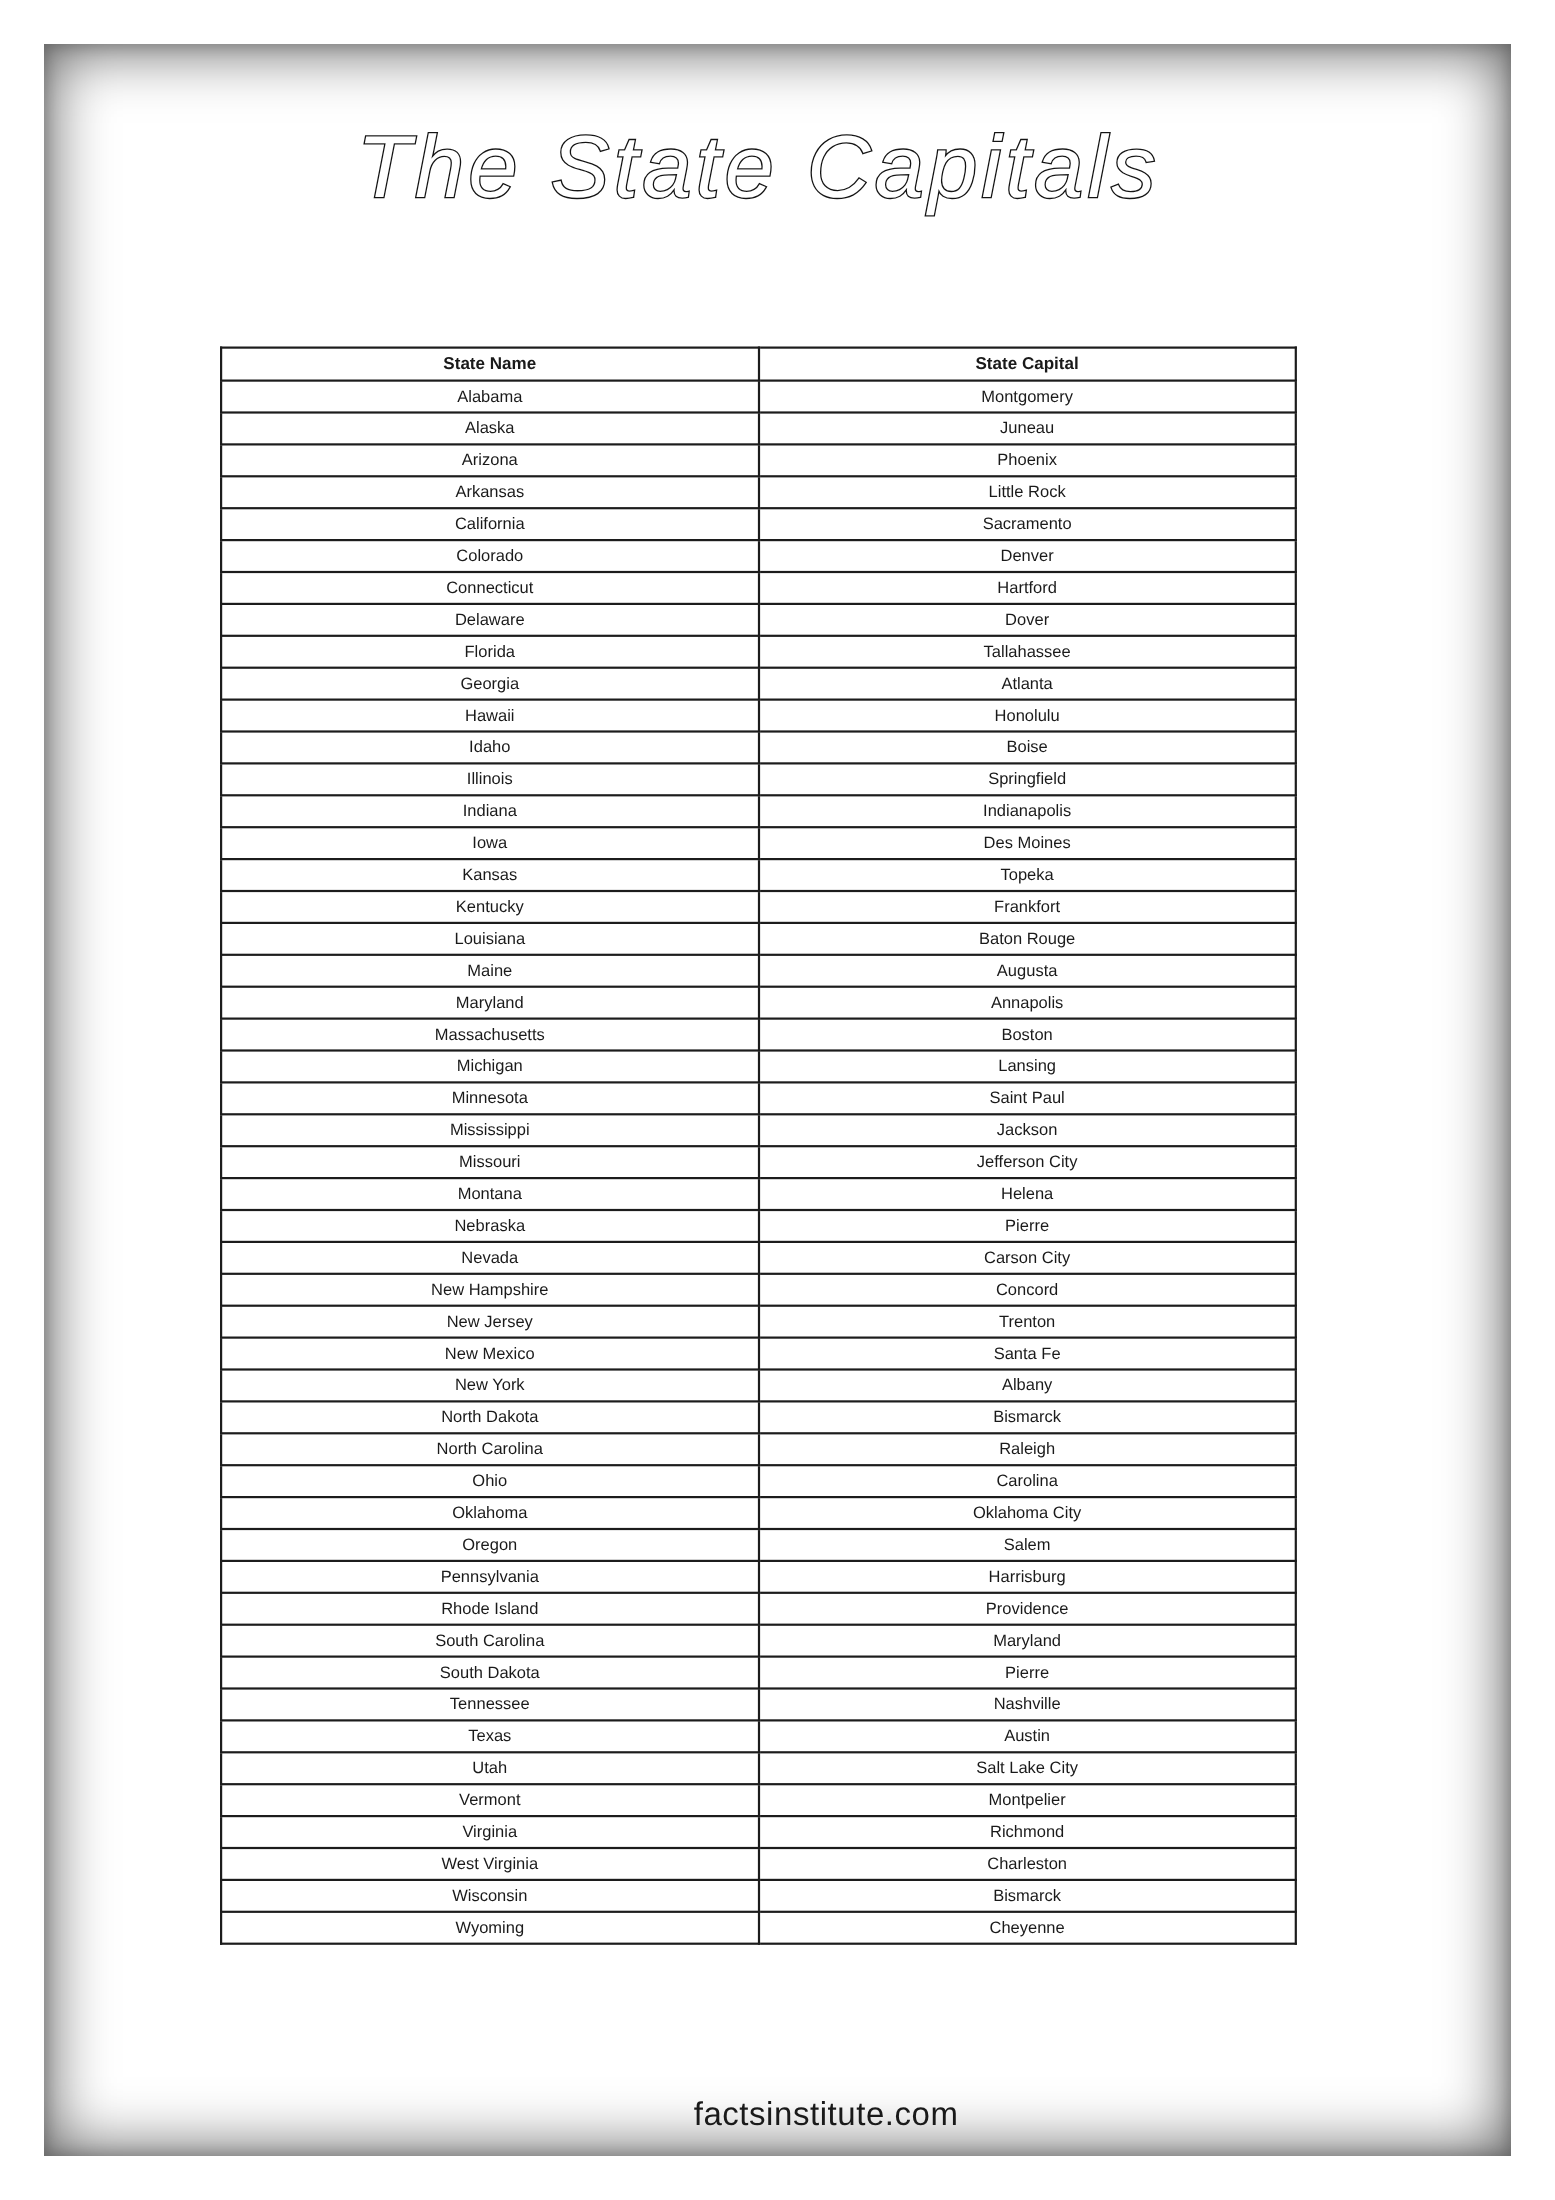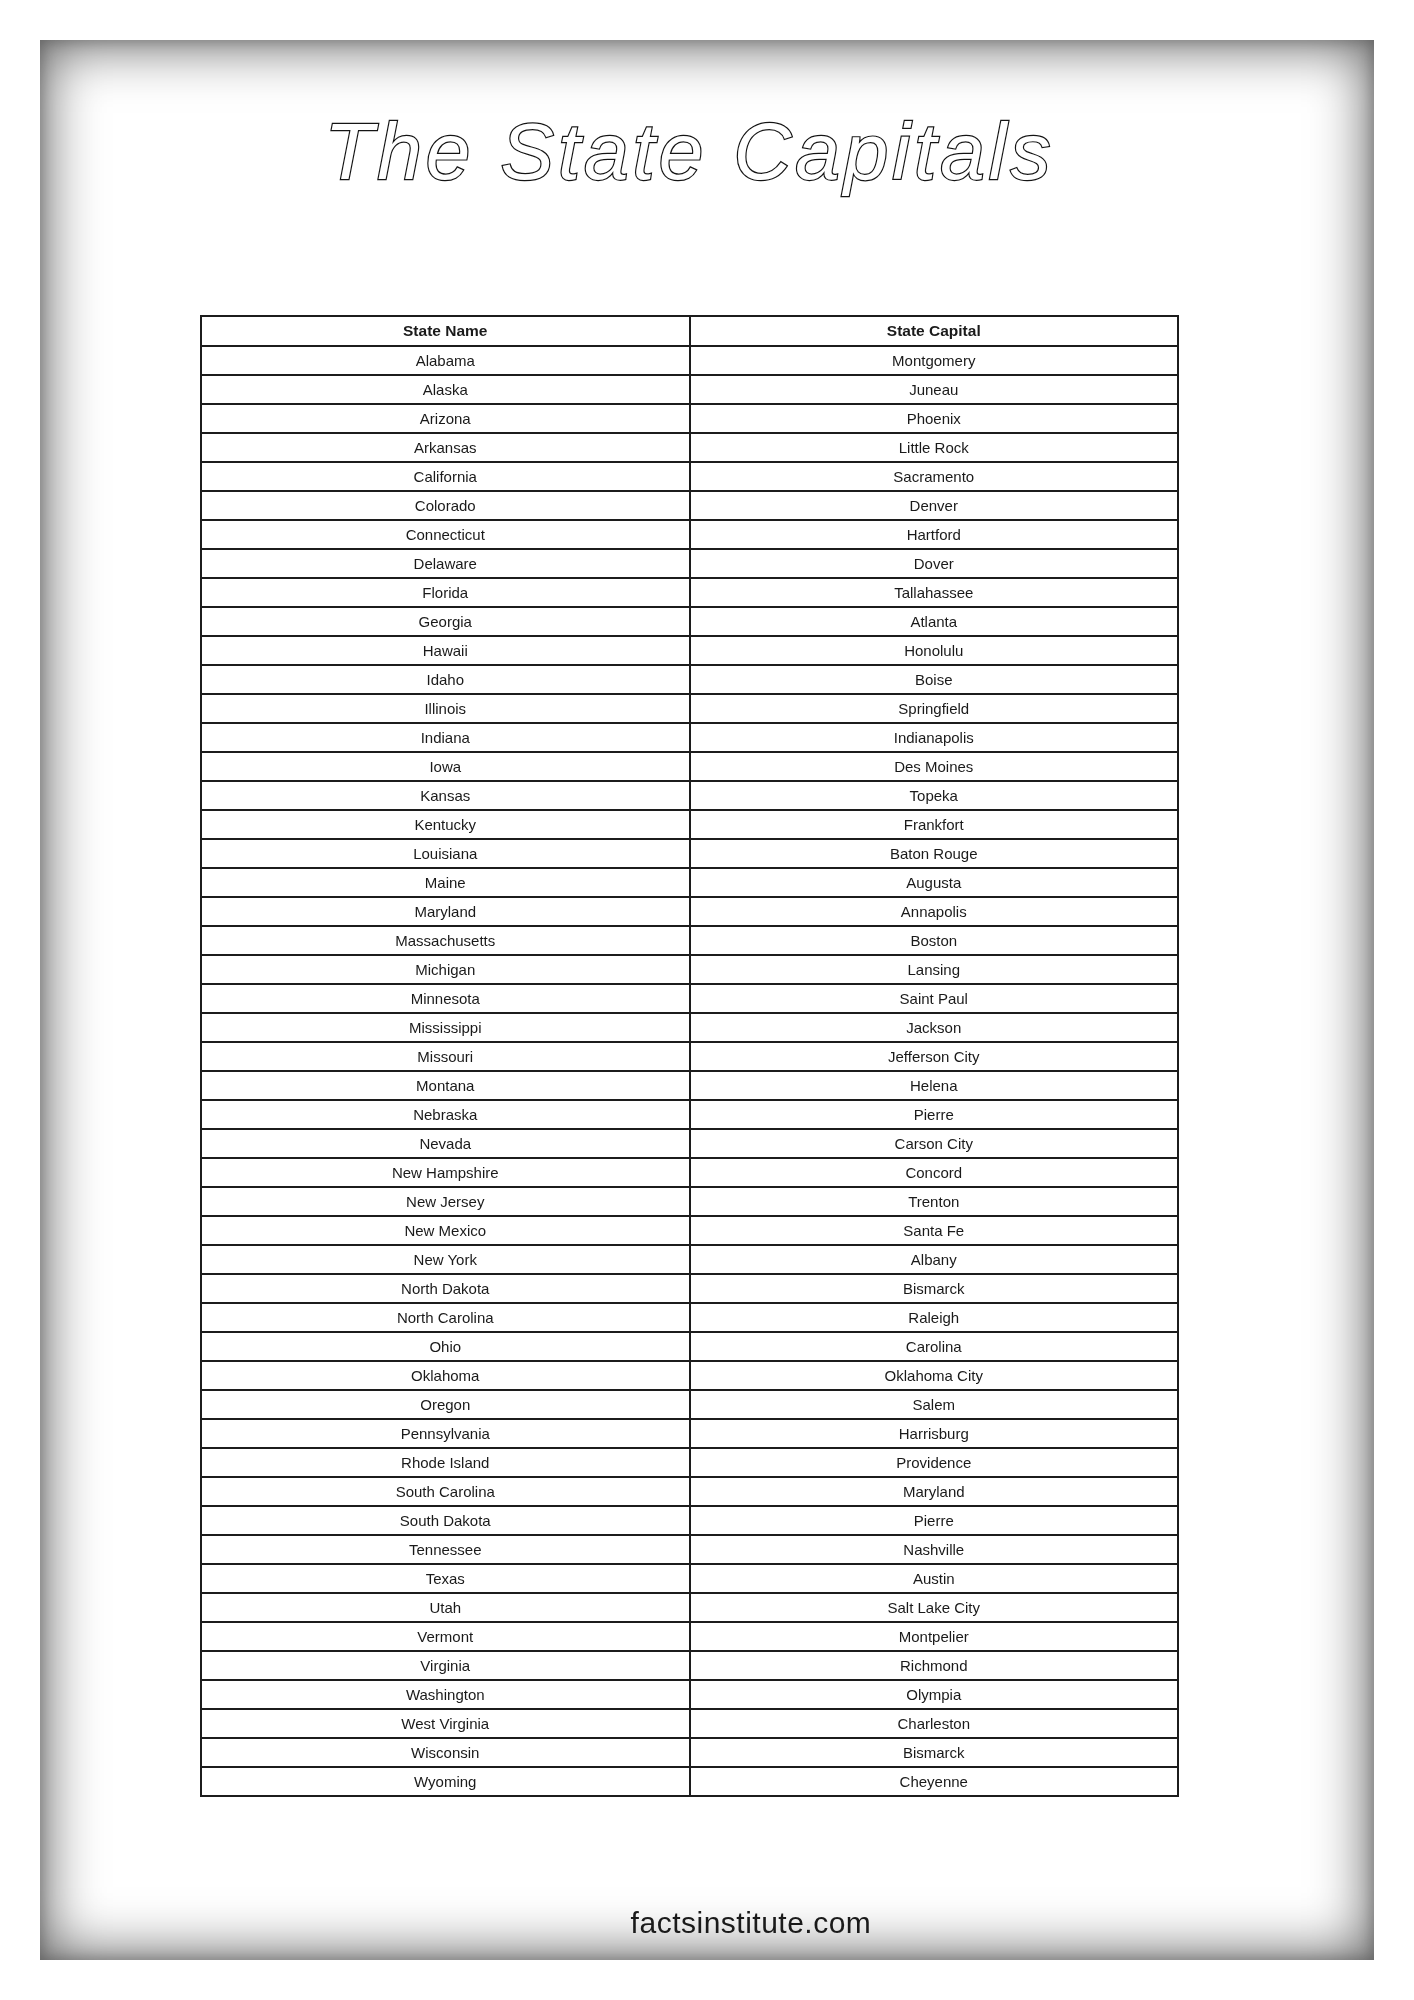--- a/index.html
+++ b/index.html
@@ -276,24 +276,20 @@
         </tr>
         <tr>
           <td>Vermont</td>
           <td>Montpelier</td>
         </tr>
         <tr>
           <td>Virginia</td>
           <td>Richmond</td>
         </tr>
         <tr>
-          <td>Washington</td>
-          <td>Olympia</td>
-        </tr>
-        <tr>
           <td>West Virginia</td>
           <td>Charleston</td>
         </tr>
         <tr>
           <td>Wisconsin</td>
           <td>Bismarck</td>
         </tr>
         <tr>
           <td>Wyoming</td>
           <td>Cheyenne</td>

